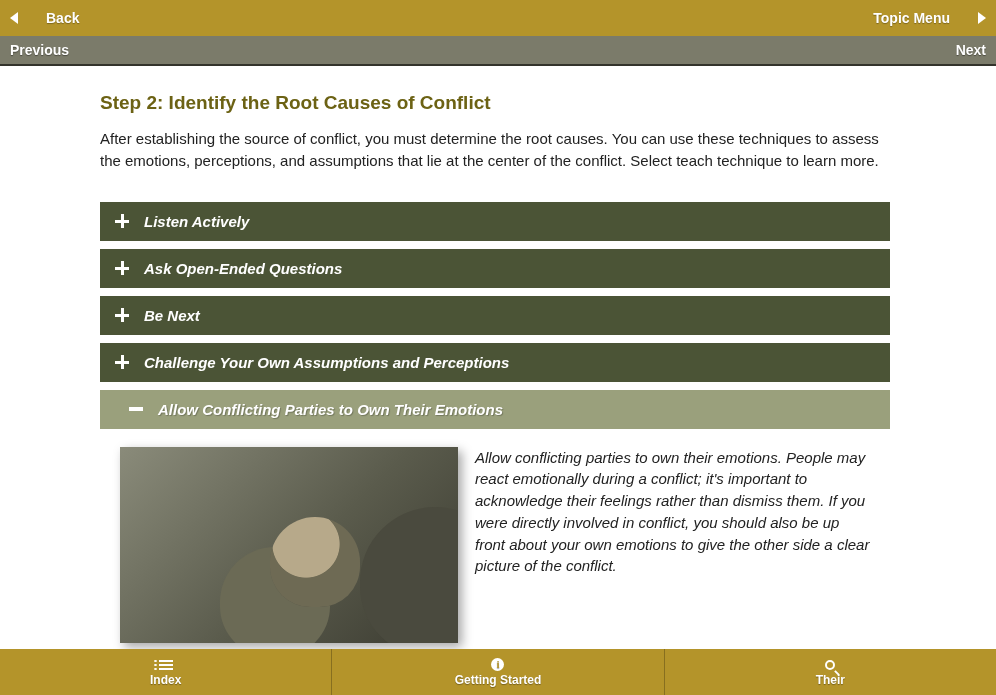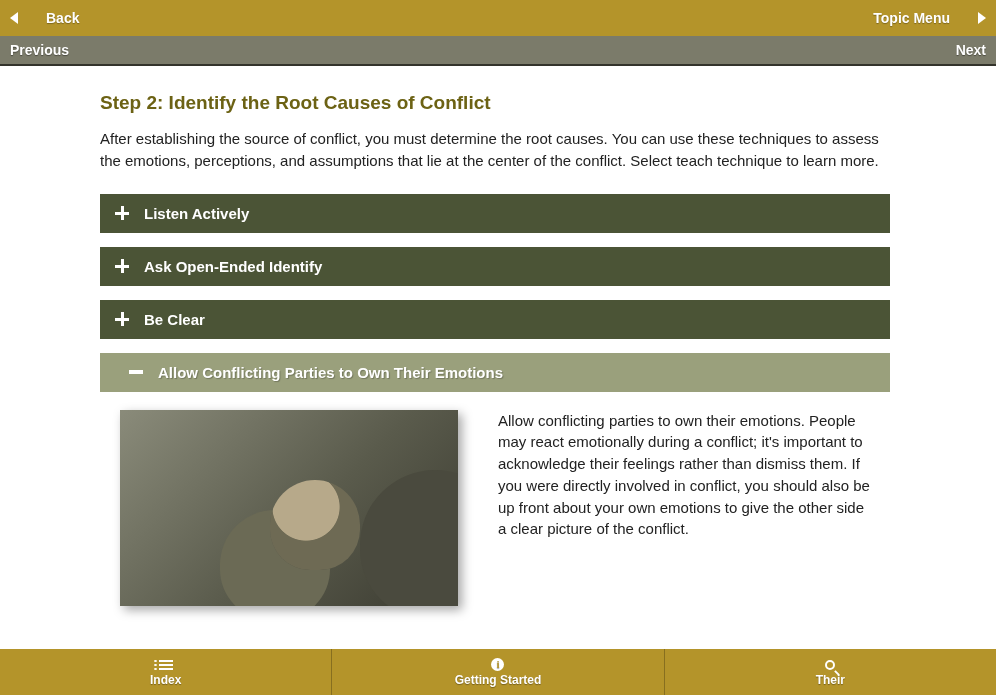--- a/index.html
+++ b/index.html
@@ -32,23 +32,23 @@
   }
   .navbar .navlink { font-weight: bold; font-size: 14px; text-shadow: 0 1px 1px rgba(0,0,0,0.4); cursor: pointer; }
   .content {
     padding: 26px 0 0 0;
     width: 996px;
     height: 583px;
     overflow: auto;
   }
   .inner { width: 790px; margin: 0 auto 0 100px; }
   .step-title { color: #6c6214; font-size: 19px; font-weight: bold; margin-bottom: 14px; }
-  .intro { color: #222; font-size: 15px; line-height: 1.45; margin-bottom: 22px; }
+  .intro { color: #222; font-size: 15px; line-height: 1.45; margin-bottom: 30px; }
   .accordion { width: 790px; }
-  .acc-item { margin-bottom: 14px; }
+  .acc-item { margin-bottom: 8px; font-style: italic; }
   .acc-header {
     background: #4b5436;
     color: #fff;
     font-weight: bold;
     font-size: 15px;
     padding: 11px 14px;
     display: flex;
     align-items: center;
     cursor: pointer;
   }
@@ -65,21 +65,21 @@
     content: "";
     position: absolute;
     background: #fff;
   }
   .plus::before { width: 14px; height: 3px; }
   .plus::after  { width: 3px; height: 14px; }
   .minus::before { width: 14px; height: 4px; }
   .acc-body {
     padding: 18px 20px 22px 20px;
     display: flex;
-    gap: 40px;
+    gap: 17px;
     align-items: flex-start;
     background: #fff;
   }
   .photo {
     width: 338px; height: 196px;
     background: linear-gradient(135deg,#8a8b7a 0%, #5a5b4c 55%, #3a3a30 100%);
     box-shadow: 4px 4px 10px rgba(0,0,0,0.35);
     position: relative;
     overflow: hidden;
     flex: 0 0 auto;
@@ -170,31 +170,37 @@
       <div class="acc-item">
         <div class="acc-header">
           <span class="plus"></span>
           <span>Listen Actively</span>
         </div>
       </div>
 
       <div class="acc-item">
         <div class="acc-header">
           <span class="plus"></span>
-          <span>Ask Open-Ended Identify</span>
-        </div>
-      </div>
-
-      <div class="acc-item">
-        <div class="acc-header">
-          <span class="plus"></span>
-          <span>Be Clear</span>
-        </div>
-      </div>
-
+          <span>Ask Open-Ended Questions</span>
+        </div>
+      </div>
+
+      <div class="acc-item">
+        <div class="acc-header">
+          <span class="plus"></span>
+          <span>Be Next</span>
+        </div>
+      </div>
+
+      <div class="acc-item">
+        <div class="acc-header">
+          <span class="plus"></span>
+          <span>Challenge Your Own Assumptions and Perceptions</span>
+        </div>
+      </div>
 
       <div class="acc-item">
         <div class="acc-header active">
           <span class="minus"></span>
           <span>Allow Conflicting Parties to Own Their Emotions</span>
         </div>
         <div class="acc-body">
           <div class="photo"></div>
           <div class="body-text">Allow conflicting parties to own their emotions. People may react emotionally during a conflict; it's important to acknowledge their feelings rather than dismiss them. If you were directly involved in conflict, you should also be up front about your own emotions to give the other side a clear picture of the conflict.</div>
         </div>

